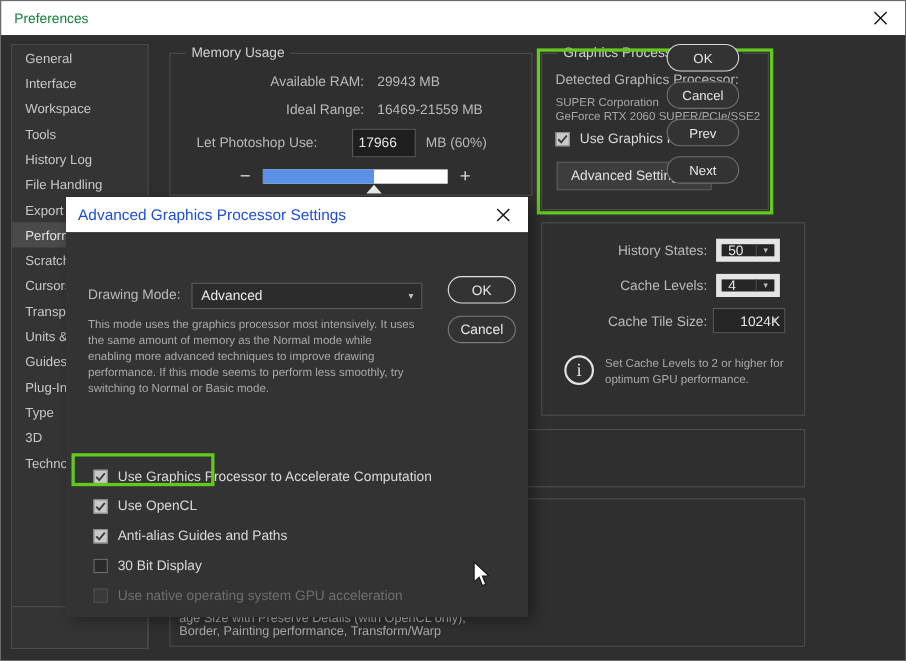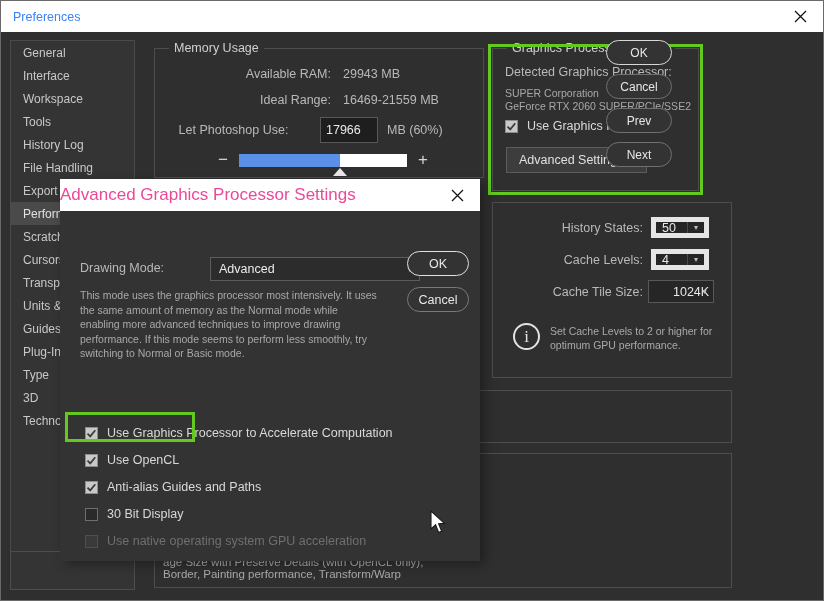--- a/index.html
+++ b/index.html
@@ -18,21 +18,21 @@
   }
 
   
   .titlebar {
     position: absolute; left: 0; top: 0; width: 822px; height: 31px;
     background: #ffffff;
     display: flex; align-items: center;
   }
   .titlebar .title {
     margin-left: 12px;
-    font-size: 12.5px; color: #3b82f6;
+    font-size: 12.5px; color: #15803d;
     font-family: "Liberation Sans", sans-serif;
   }
   .win-close {
     position: absolute; right: 0; top: 0; width: 46px; height: 31px;
     display: flex; align-items: center; justify-content: center;
     cursor: pointer;
   }
   .win-close svg { display: block; }
 
   
@@ -239,39 +239,38 @@
     position: absolute; left: 59px; top: 178px; width: 420px; height: 382px;
     background: #333333;
     overflow: hidden;
   }
   .modal-title {
     height: 32px; background: #ffffff;
     display: flex; align-items: center;
     position: relative;
   }
   .modal-title .t {
-    font-size: 17px; color: #ec4899;
+    margin-left: 11px; font-size: 14px; color: #1d4ed8;
   }
   .modal-close {
     position: absolute; right: 6px; top: 0; width: 34px; height: 32px;
     display: flex; align-items: center; justify-content: center; cursor: pointer;
   }
   .modal-body { position: relative; height: 350px; }
 
   .dm-label {
     position: absolute; left: 20px; top: 50px;
     font-size: 12.5px; color: #b9b9b9;
   }
   .dm-combo {
     position: absolute; left: 114px; top: 46px; width: 210px; height: 24px;
     background: #2c2c2c; border: 1px solid #5c5c5c;
     color: #ebebeb; font-size: 12.5px;
     display: flex; align-items: center; padding-left: 8px;
     cursor: pointer;
-    margin-left: 36px;
   }
   .dm-combo .caret {
     position: absolute; right: 7px; color: #bdbdbd; font-size: 9px;
   }
   .dm-desc {
     position: absolute; left: 20px; top: 77px; width: 300px;
     font-size: 10.5px; color: #a9a9a9; line-height: 14.5px;
   }
   .modal-btns { position: absolute; left: 347px; top: 40px; }
   .m-pill {

